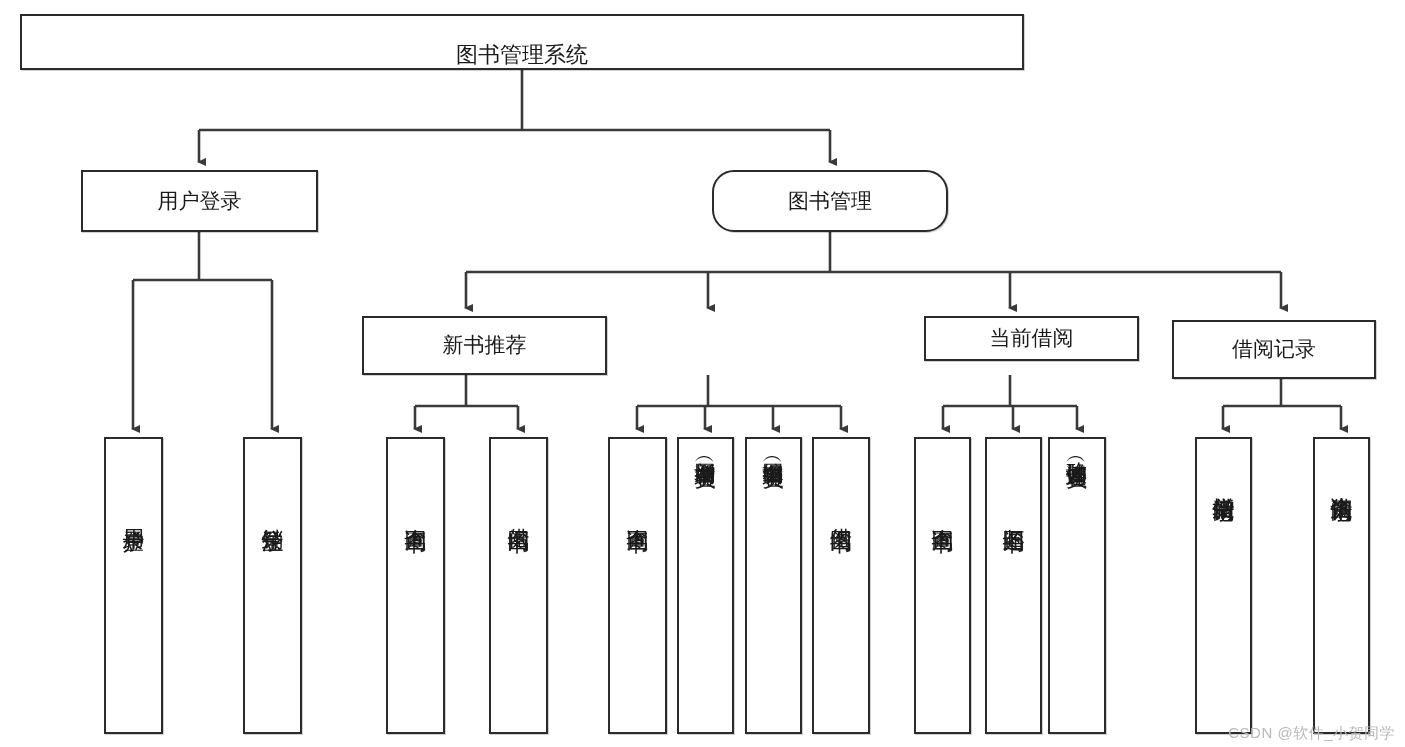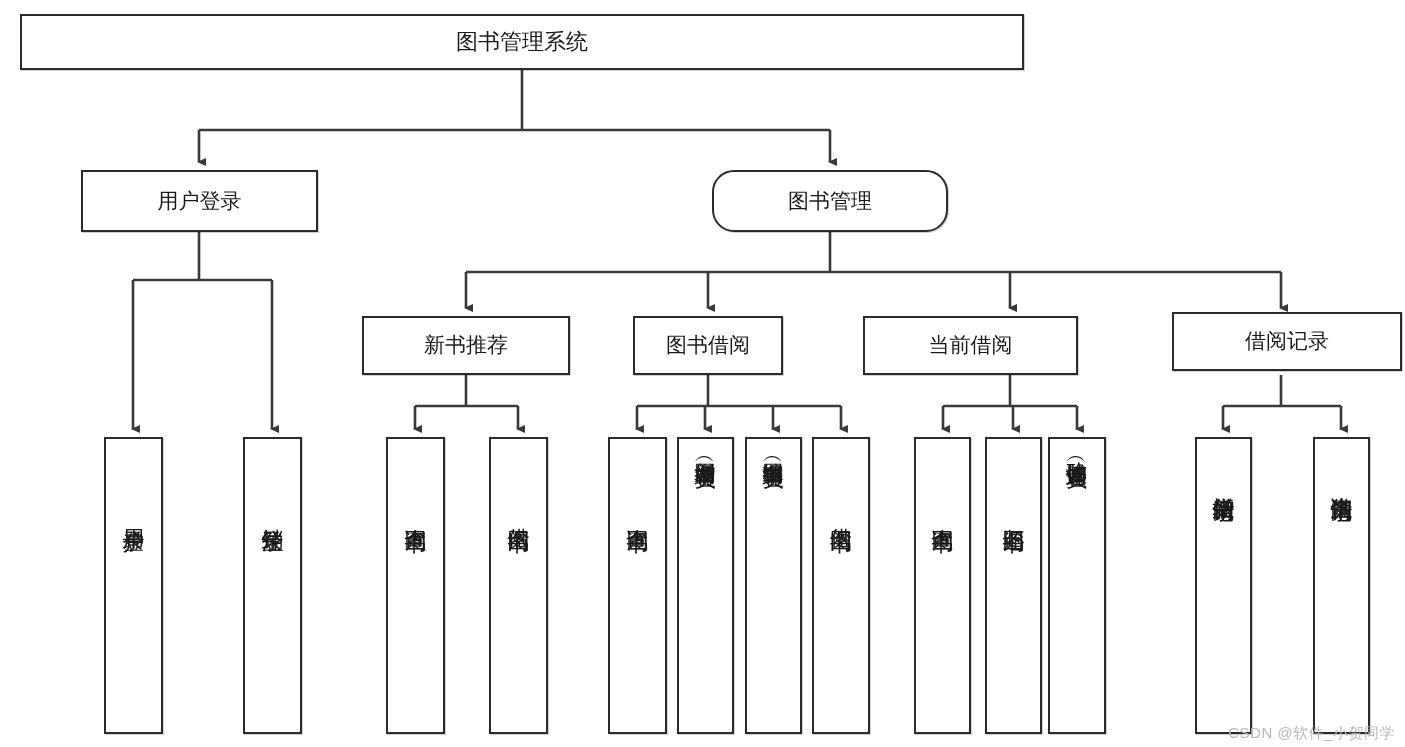--- a/index.html
+++ b/index.html
@@ -120,41 +120,38 @@
       <path d="M1013,406 L1013,429" marker-end="url(#arrow)"></path>
       <path d="M1077,406 L1077,429" marker-end="url(#arrow)"></path>
 
       <path d="M1281,375 L1281,406"></path>
       <path d="M1223,406 L1341,406"></path>
       <path d="M1223,406 L1223,429" marker-end="url(#arrow)"></path>
       <path d="M1341,406 L1341,429" marker-end="url(#arrow)"></path>
     </g>
   </svg>
 
-  <div class="node root" style="left:20px; top:14px; width:1004px; height:56px;">
+  <div class="node root" style="left:20px; top:14px; width:1004px; height:56px;align-items:flex-end;">
     <span class="label">图书管理系统</span>
   </div>
 
   <div class="node horiz" style="left:81px; top:170px; width:237px; height:62px;">
     <span class="label">用户登录</span>
   </div>
   <div class="node horiz" style="left:712px; top:170px; width:236px; height:62px;border-radius:22px;">
     <span class="label">图书管理</span>
   </div>
 
-  <div class="node horiz" style="left:362px; top:316px; width:208px; height:59px;">
+  <div class="node horiz" style="left:362px; top:316px; width:245px; height:59px;">
     <span class="label">新书推荐</span>
   </div>
-  <div class="node horiz" style="left:633px; top:316px; width:150px; height:59px;">
-    <span class="label">图书借阅</span>
-  </div>
-  <div class="node horiz" style="left:863px; top:316px; width:215px; height:59px;">
+  <div class="node horiz" style="left:924px; top:316px; width:215px; height:45px;">
     <span class="label">当前借阅</span>
   </div>
-  <div class="node horiz" style="left:1172px; top:312px; width:230px; height:59px;">
+  <div class="node horiz" style="left:1172px; top:320px; width:204px; height:59px;">
     <span class="label">借阅记录</span>
   </div>
 
   <div class="node leaf" style="left:104px; top:437px; width:59px; height:297px; padding-top:72px;">
     <span class="label">用户登录</span>
   </div>
   <div class="node leaf" style="left:243px; top:437px; width:59px; height:297px; padding-top:72px;">
     <span class="label">注销登录</span>
   </div>
 

